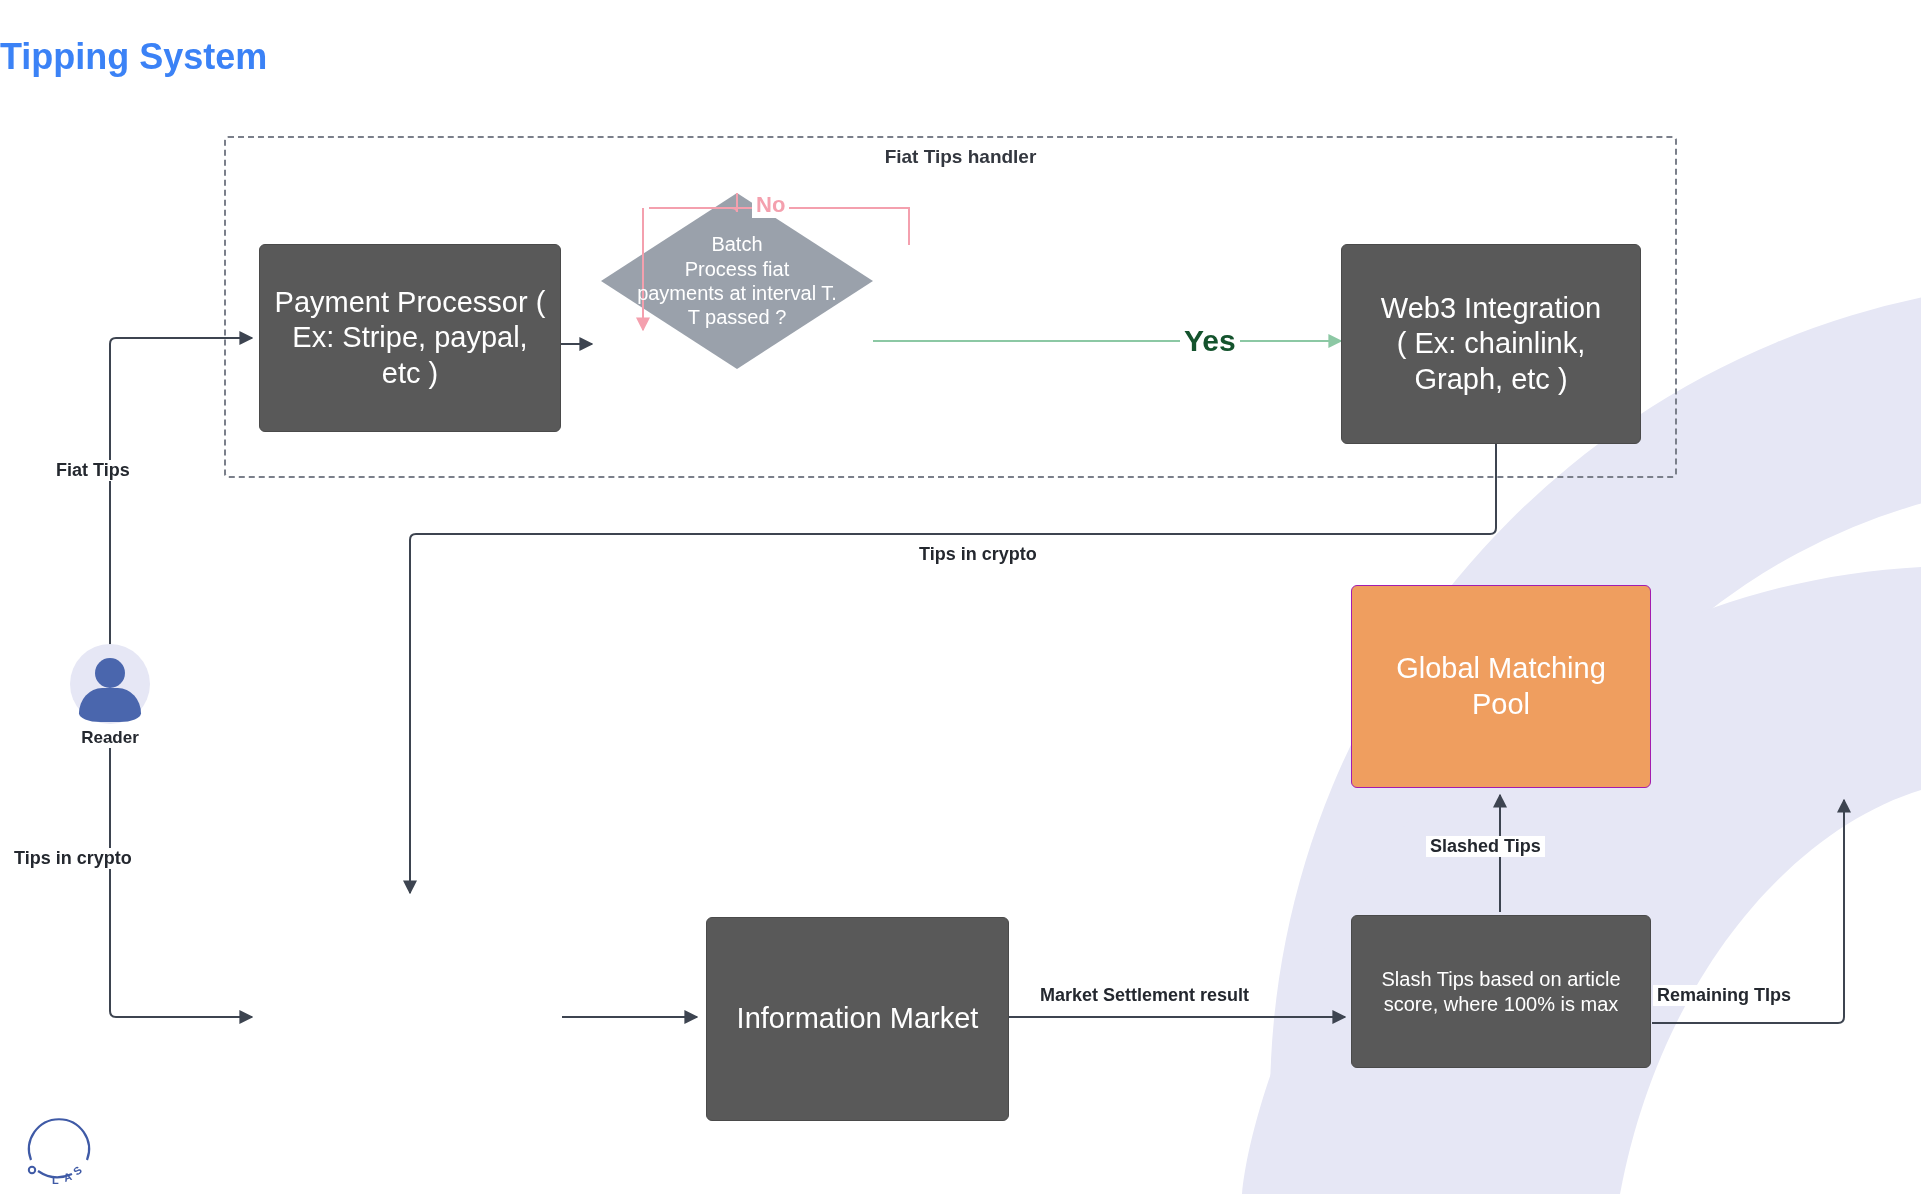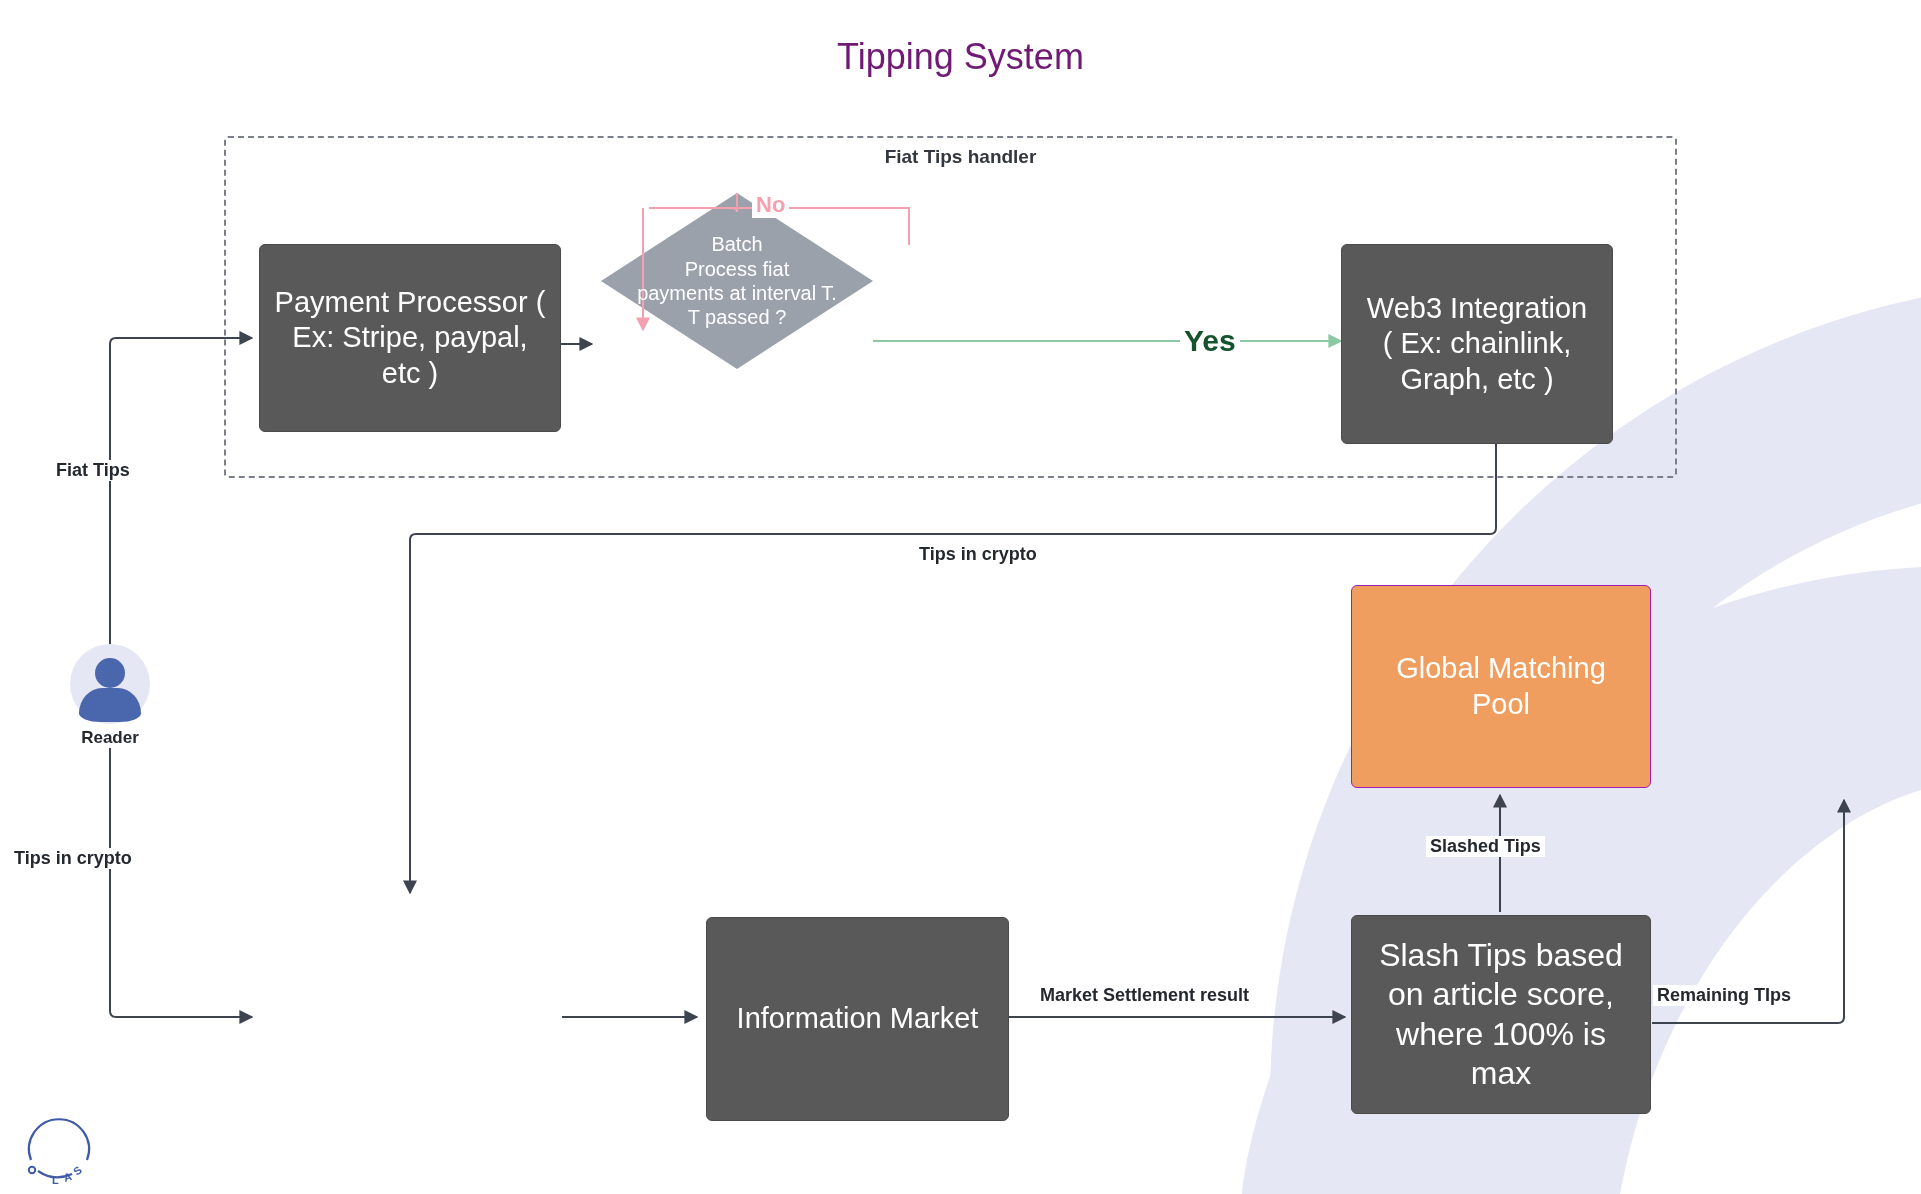--- a/index.html
+++ b/index.html
@@ -29,22 +29,22 @@
   .actor .avatar{position:relative;width:80px;height:80px;border-radius:50%;}
   .actor .avatar.withbg{background:#e6e7f5;}
   .actor .avatar .head{position:absolute;left:50%;top:14px;transform:translateX(-50%);
         width:30px;height:30px;border-radius:50%;background:#4a66ad;}
   .actor .avatar .body{position:absolute;left:50%;top:44px;transform:translateX(-50%);
         width:62px;height:34px;background:#4a66ad;
         border-radius:50% 50% 46% 46% / 100% 100% 34% 34%;}
   .actor .actor-label{margin-top:4px;font-weight:bold;color:#24282f;font-size:17px;
         text-align:center;line-height:1.18;white-space:pre-line;}
 
-  #page-title{position:absolute;left:0;right:0;top:36px;text-align:center;
-        color:#701a75;font-weight:normal;font-size:36px;}
+  #page-title{position:absolute;left:0;right:0;top:36px;
+        color:#3b82f6;font-weight:bold;font-size:36px;}
 
   #olas-logo{position:absolute;left:14px;top:1098px;width:92px;height:90px;}
 </style>
 </head>
 <body>
 
 <div id="stage">
 
   <svg id="svg-layer" viewBox="0 0 1921 1194">
     <defs>
@@ -114,30 +114,30 @@
   <div class="group-label" style="left:0;top:146px;width:1921px;text-align:center;">Fiat Tips handler</div>
 
   <div class="node dark" style="left:259px;top:244px;width:302px;height:188px;font-size:29px;padding:0 14px;">Payment Processor ( Ex: Stripe, paypal, etc )</div>
 
   <div class="node" style="left:601px;top:208px;width:272px;height:146px;font-size:20px;
        white-space:pre-line;background:transparent;border:none;pointer-events:none;">Batch
 Process fiat
 payments at interval T.
 T passed ?</div>
 
-  <div class="node dark" style="left:1341px;top:244px;width:272px;height:200px;font-size:29px;
+  <div class="node dark" style="left:1341px;top:244px;width:300px;height:200px;font-size:29px;
        white-space:pre-line;padding:0 10px;">Web3 Integration
 ( Ex: chainlink, Graph, etc )</div>
 
 
   <div class="node dark" style="left:706px;top:917px;width:303px;height:204px;font-size:29px;padding:0 20px;">Information Market</div>
 
   <div class="node orange" style="left:1351px;top:585px;width:300px;height:203px;font-size:29px;padding:0 14px;">Global Matching Pool</div>
 
-  <div class="node dark" style="left:1351px;top:915px;width:300px;height:199px;font-size:32px;padding:15px 10px;">Slash Tips based on article score, where 100% is max</div>
+  <div class="node dark" style="left:1351px;top:915px;width:300px;height:153px;font-size:20px;padding:15px 10px;">Slash Tips based on article score, where 100% is max</div>
 
   <div class="actor" style="left:70px;top:644px;">
     <div class="avatar withbg">
       <div class="head"></div>
       <div class="body"></div>
     </div>
     <div class="actor-label">Reader</div>
   </div>
 
 

